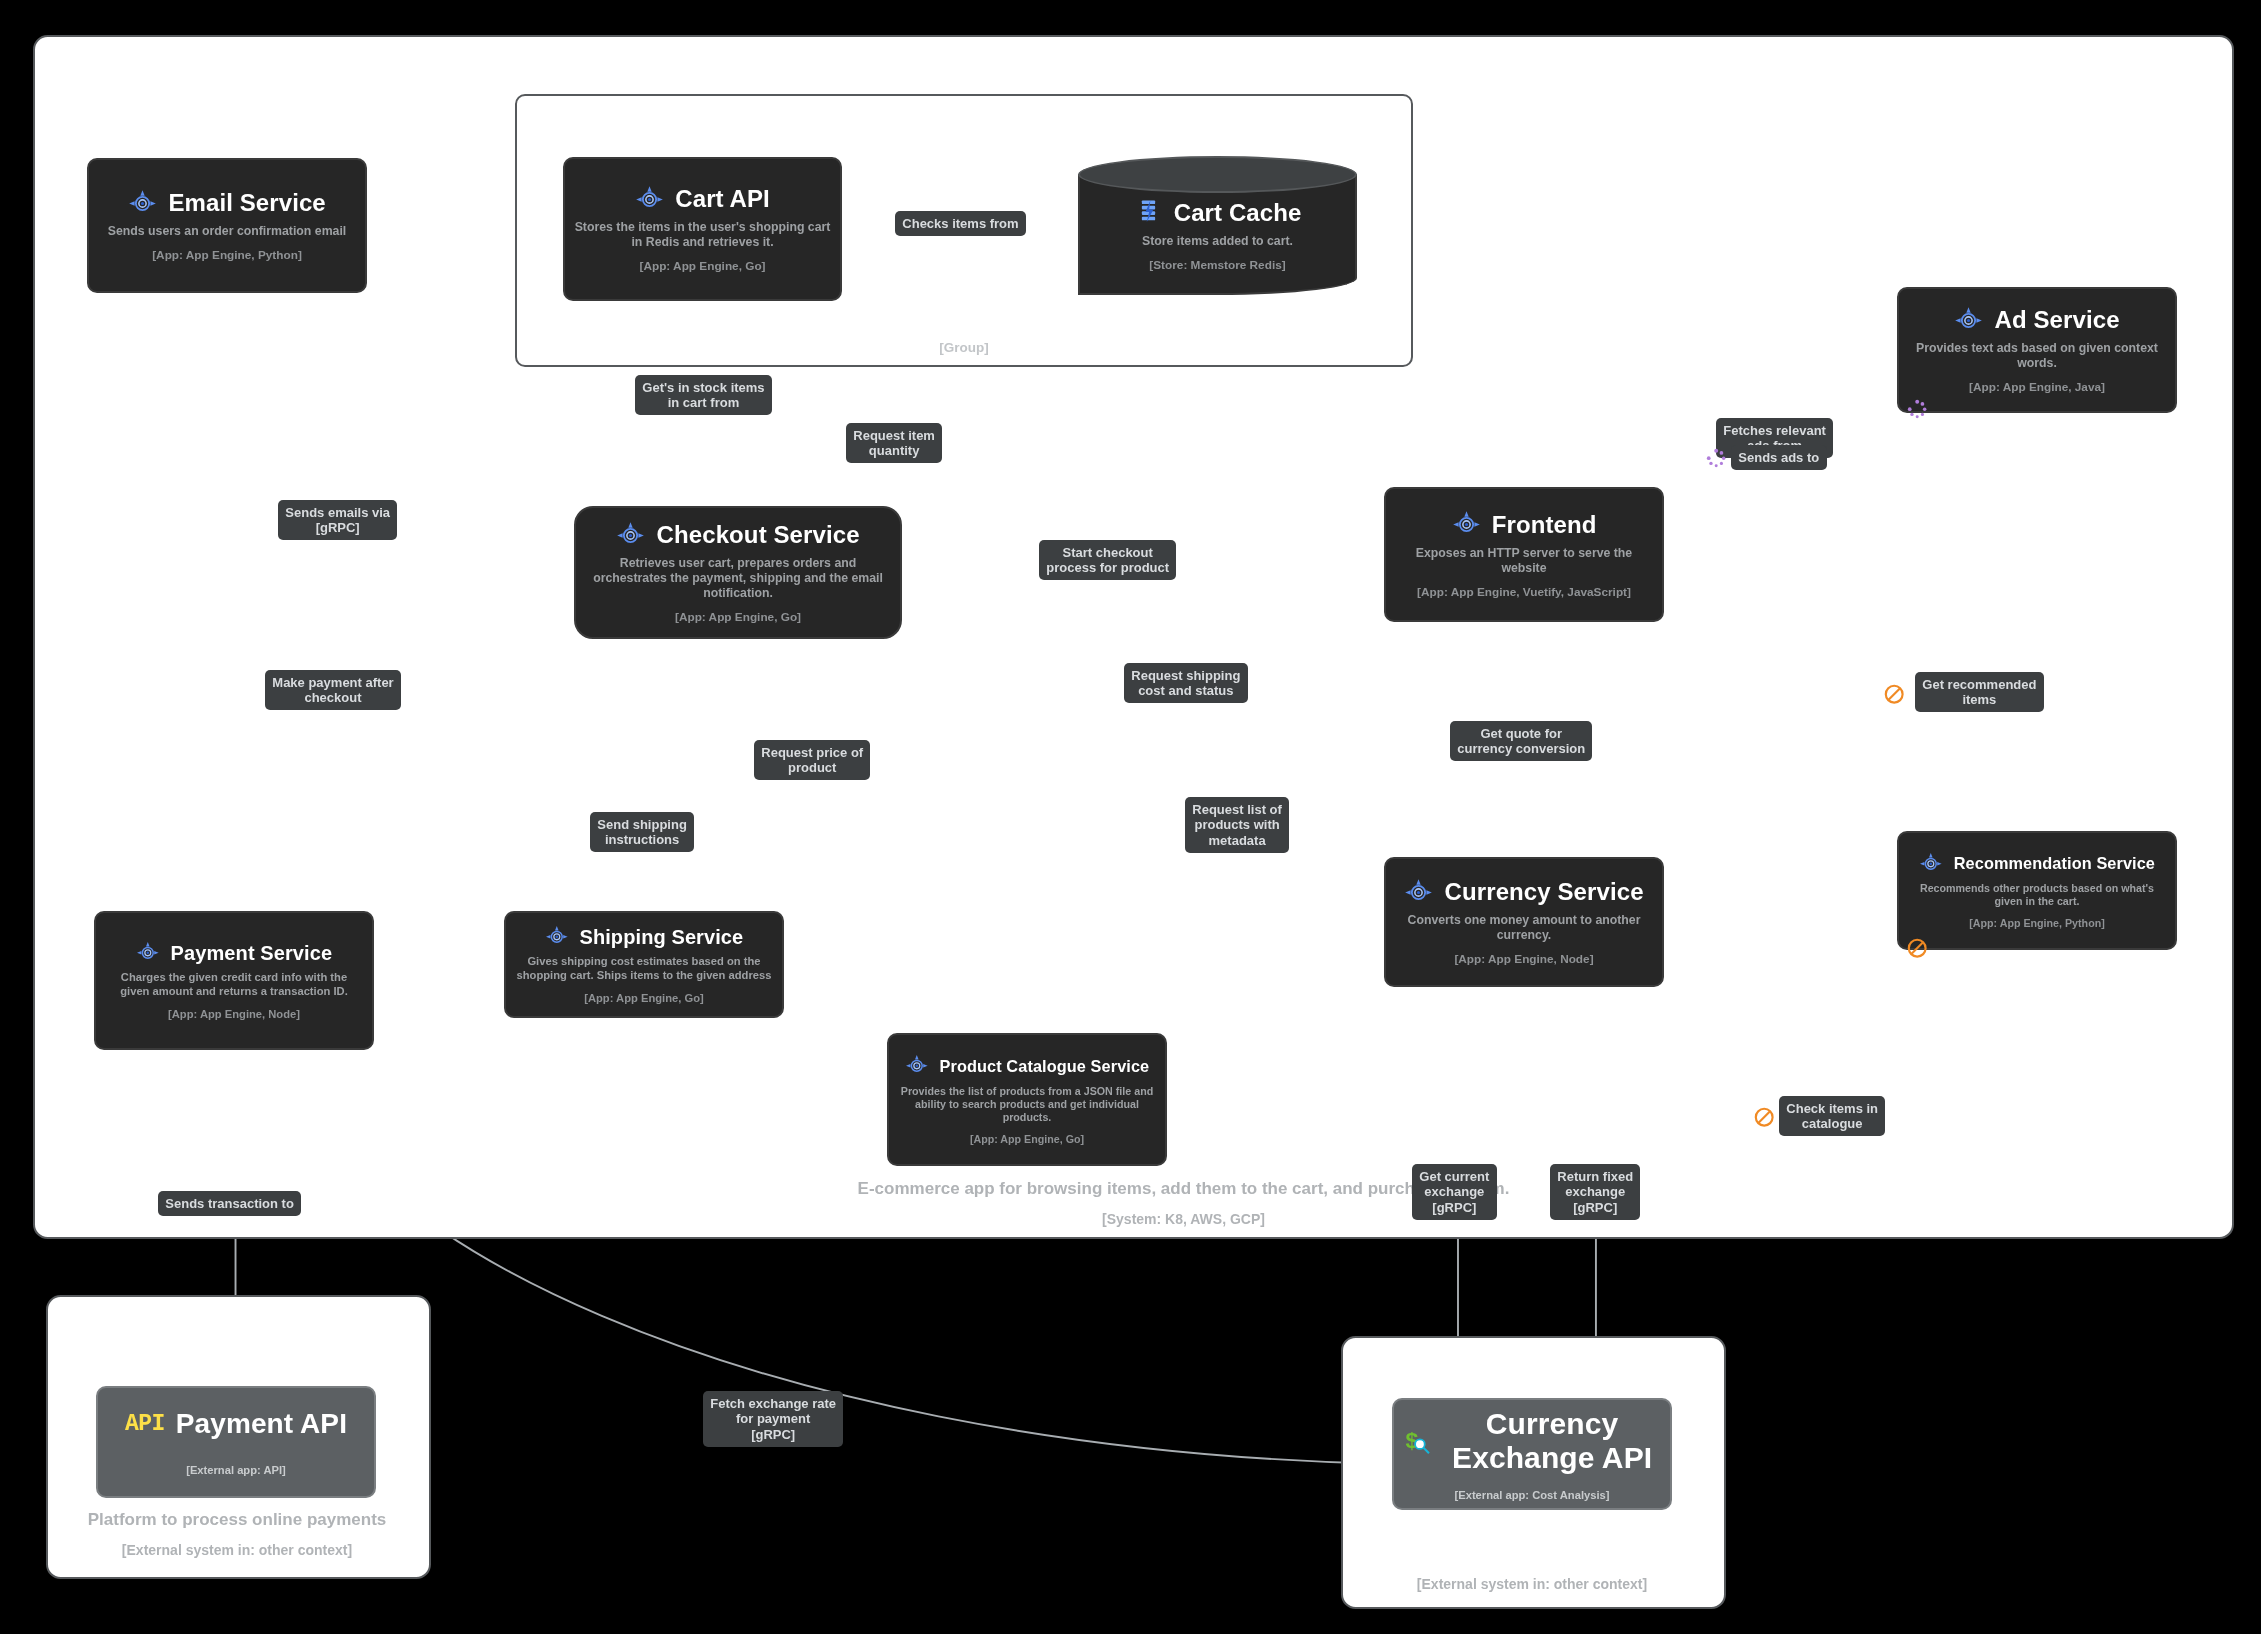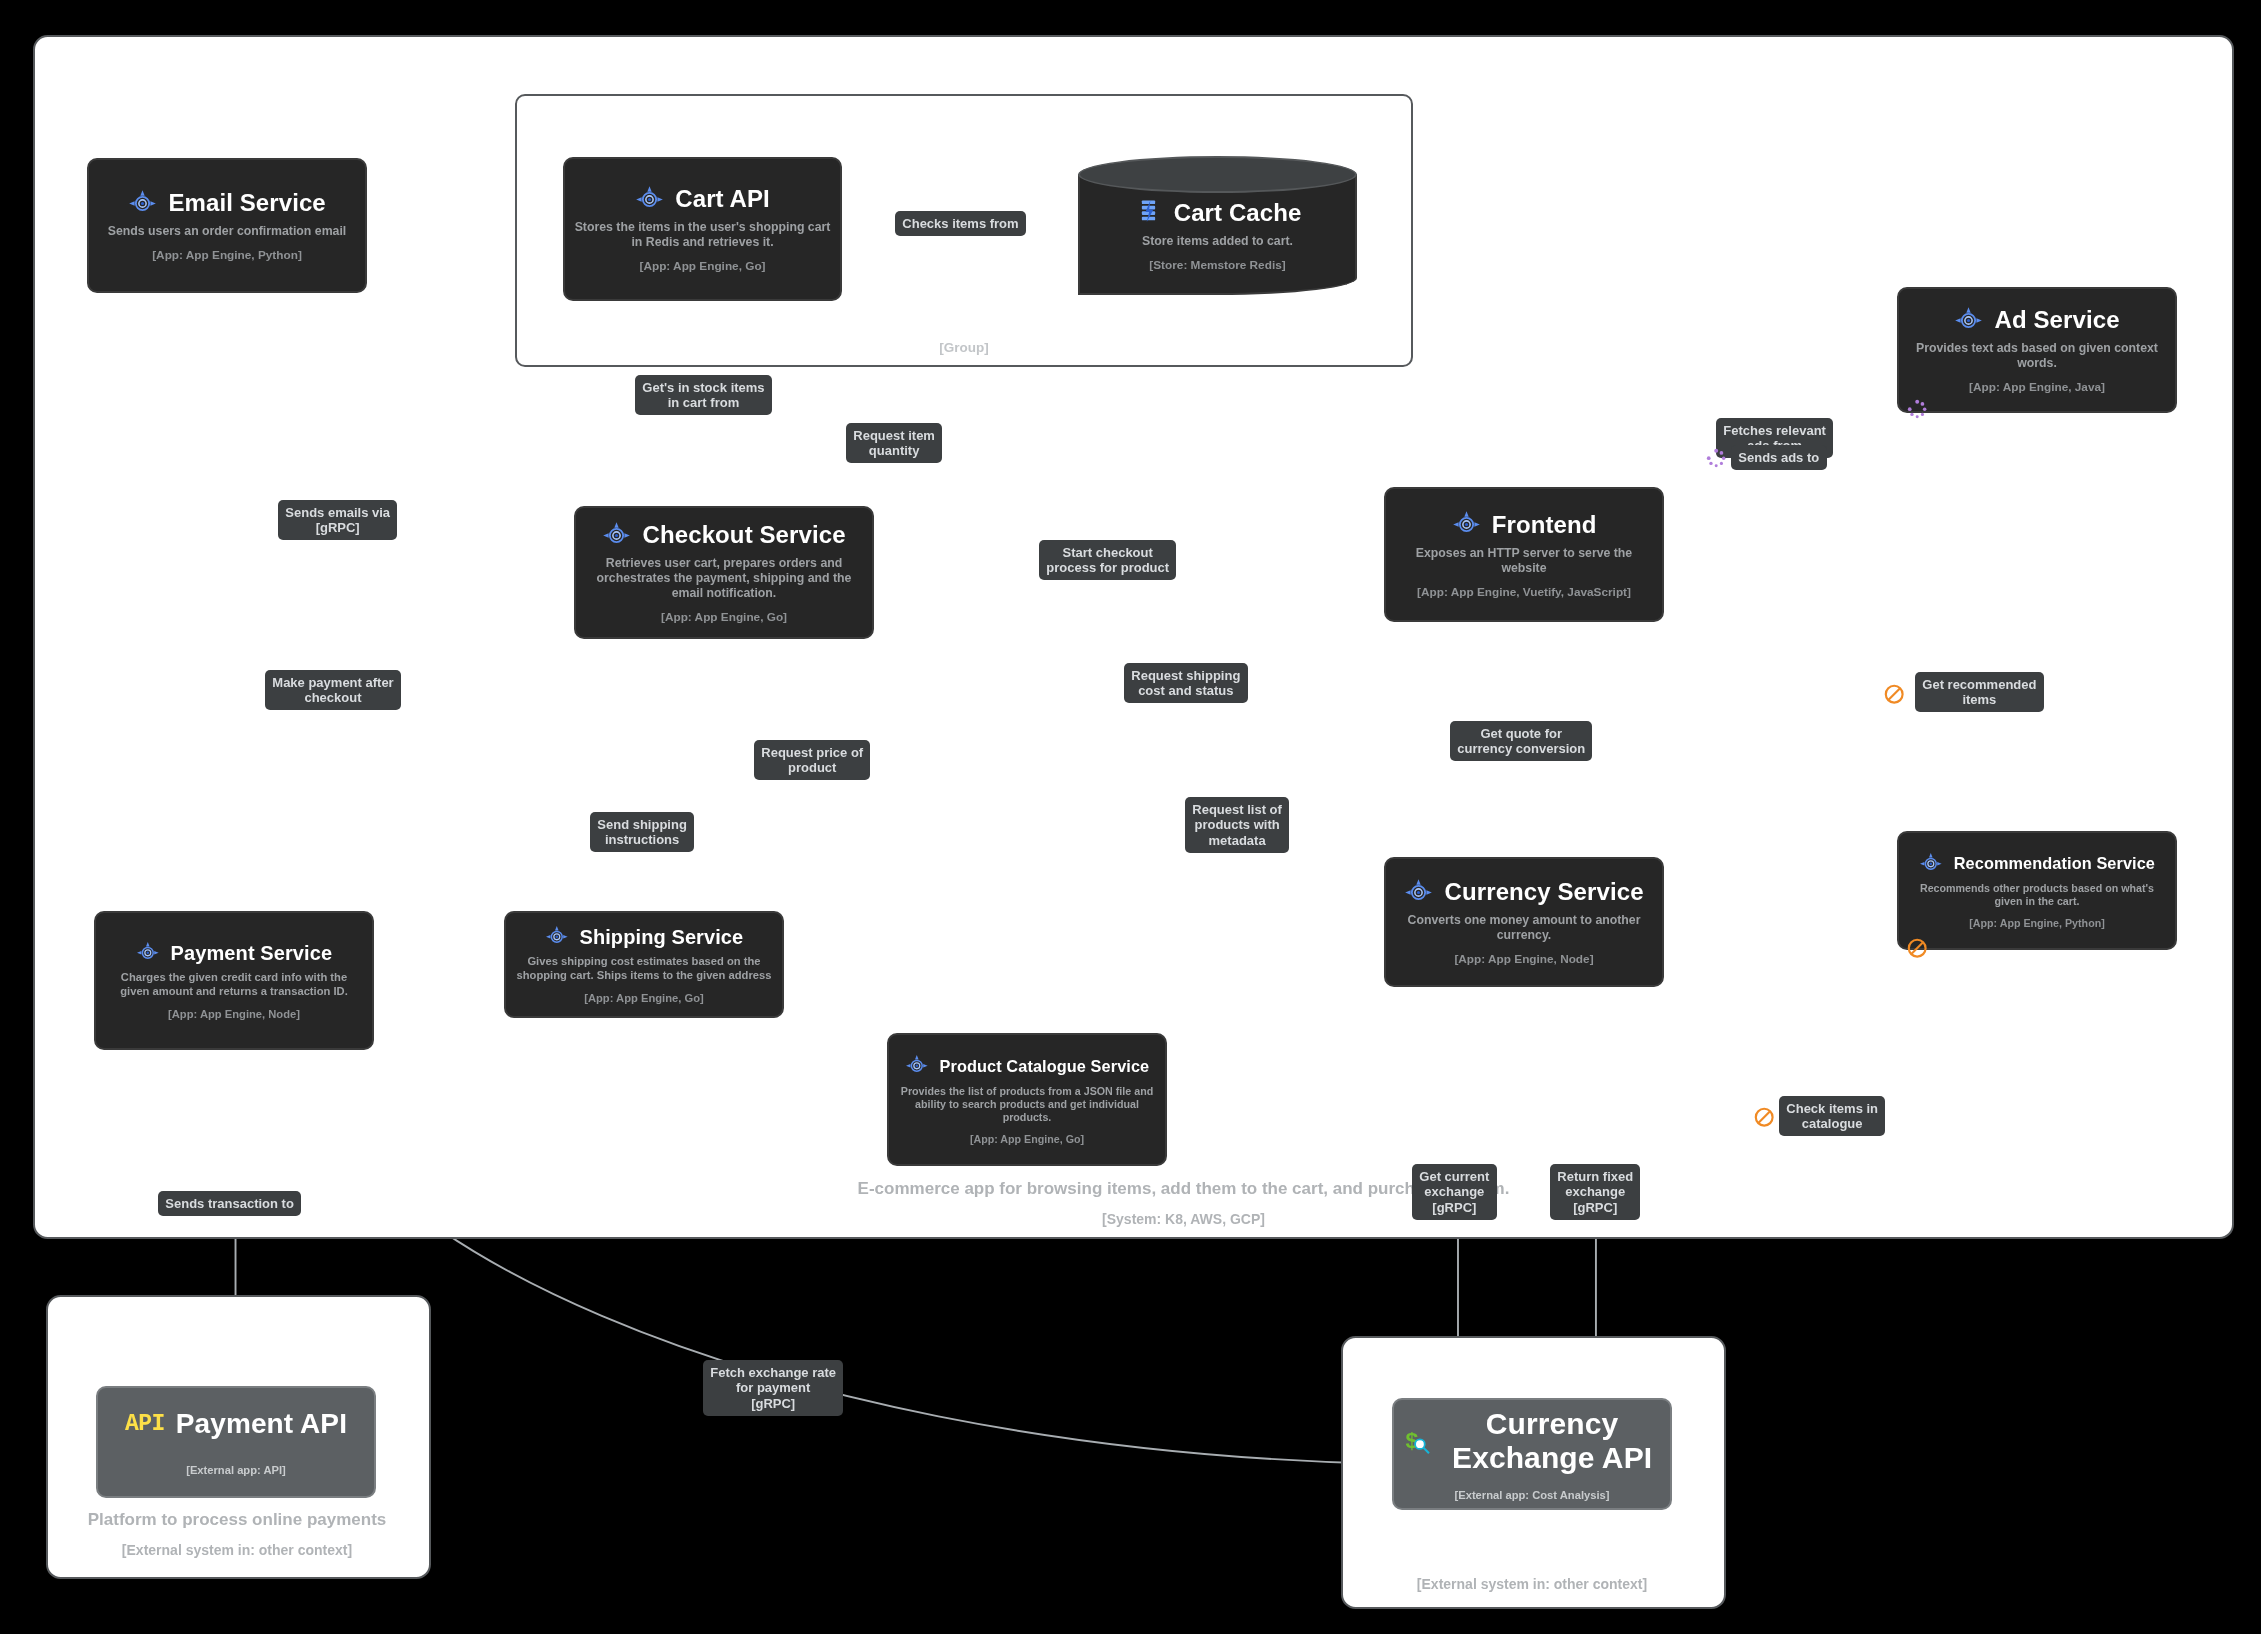--- a/index.html
+++ b/index.html
@@ -223,21 +223,21 @@
       <circle cx="12" cy="4" r="2.1"></circle>
         <circle cx="17.6" cy="6.4" r="2"></circle>
       <circle cx="20" cy="12" r="1.9"></circle>
         <circle cx="17.6" cy="17.6" r="1.7"></circle>
       <circle cx="12" cy="20" r="1.6"></circle>
         <circle cx="6.4" cy="17.6" r="1.8"></circle>
       <circle cx="4" cy="12" r="2"></circle>
     </g>
   </svg>
 
-  <div class="node dark t-lg" style="left:574px;top:506px;width:300px;height:133px;">
+  <div class="node dark t-lg" style="left:574px;top:506px;width:328px;height:133px;border-radius:19px;">
     <div class="node-head">
       <svg class="svc-icon" viewBox="0 0 48 48">
         <circle cx="24" cy="24" r="11" fill="none" stroke="#5b8def" stroke-width="3"></circle>
         <circle cx="24" cy="24" r="6" fill="none" stroke="#a8c5f7" stroke-width="2.6"></circle>
         <circle cx="24" cy="24" r="2.6" fill="#2b5fd0"></circle>
         <path d="M24 2 L27.6 11 L20.4 11 Z" fill="#5b8def"></path>
         <path d="M2 24 L11 20.4 L11 27.6 Z" fill="#5b8def"></path>
         <path d="M46 24 L37 20.4 L37 27.6 Z" fill="#5b8def"></path>
       </svg>
       <span class="node-title">Checkout Service</span>
@@ -410,21 +410,21 @@
 metadata</div>
   <div class="elabel" style="left:1779px;top:1096px;">Check items in
 catalogue</div>
   <div class="elabel" style="left:1412px;top:1164px;">Get current
 exchange
 [gRPC]</div>
   <div class="elabel" style="left:1550px;top:1164px;">Return fixed
 exchange
 [gRPC]</div>
   <div class="elabel" style="left:158px;top:1191px;">Sends transaction to</div>
-  <div class="elabel" style="left:703px;top:1360px;">Fetch exchange rate
+  <div class="elabel" style="left:703px;top:1391px;">Fetch exchange rate
 for payment
 [gRPC]</div>
 
   <svg class="badge" style="left:1883px;top:683px;" viewBox="0 0 24 24">
     <circle cx="12" cy="12" r="9" fill="none" stroke="#f08a24" stroke-width="2.3"></circle>
     <line x1="6" y1="18" x2="18" y2="6" stroke="#f08a24" stroke-width="2.3"></line>
   </svg>
   <svg class="badge" style="left:1753px;top:1106px;" viewBox="0 0 24 24">
     <circle cx="12" cy="12" r="9" fill="none" stroke="#f08a24" stroke-width="2.3"></circle>
     <line x1="6" y1="18" x2="18" y2="6" stroke="#f08a24" stroke-width="2.3"></line>

